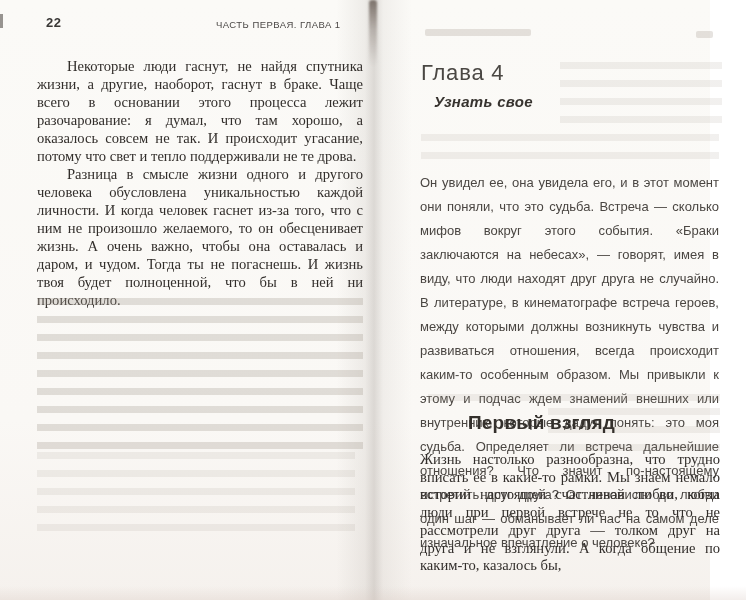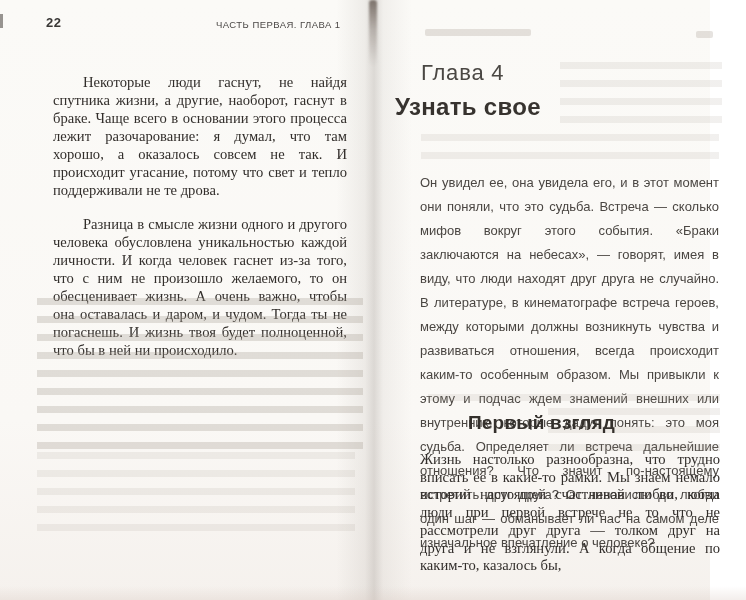--- a/index.html
+++ b/index.html
@@ -48,21 +48,21 @@
     position:absolute;left:216px;top:19px;width:120px;
     font-size:9.5px;font-weight:normal;color:#4b4846;letter-spacing:0.45px;
     white-space:nowrap;
   }
   .left-body{
     position:absolute;left:37px;top:57px;width:326px;
     font-family:"Liberation Serif",serif;
     font-size:14.6px;line-height:18px;color:#322e2b;
     text-align:justify;
   }
-  .left-body p{margin:16px;text-indent:30px;}
+  .left-body p{margin:0;text-indent:30px;}
 
   
   .ghost{
     position:absolute;
     background-image:repeating-linear-gradient(180deg,
       rgba(164,155,144,0.30) 0px,rgba(164,155,144,0.30) 7px,
       rgba(164,155,144,0) 7px,rgba(164,155,144,0) 18px);
     filter:blur(0.7px);
     pointer-events:none;
   }
@@ -72,22 +72,22 @@
     height:7px;border-radius:2px;
   }
 
   
   .page-right{position:absolute;left:400px;top:0;width:346px;height:600px;}
   .chapter-label{
     position:absolute;left:421px;top:60px;
     font-size:22px;font-weight:300;color:#4a4743;letter-spacing:0.8px;
   }
   .chapter-title{
-    position:absolute;left:395px;top:93px;
-    font-size:24px;font-weight:bold;color:#37332f;letter-spacing:0.3px;
+    position:absolute;left:434px;top:93px;
+    font-size:15px;font-weight:bold;color:#37332f;letter-spacing:0.3px;font-style:italic;
   }
   .intro-body{
     position:absolute;left:420px;top:171px;width:299px;
     font-family:"Liberation Sans",sans-serif;
     font-size:13px;line-height:24px;color:#4a4642;
     text-align:justify;
   }
   .section-heading{
     position:absolute;left:420px;top:412px;
     font-size:19px;font-weight:bold;color:#34302c;letter-spacing:0.2px;margin-left:48px;

